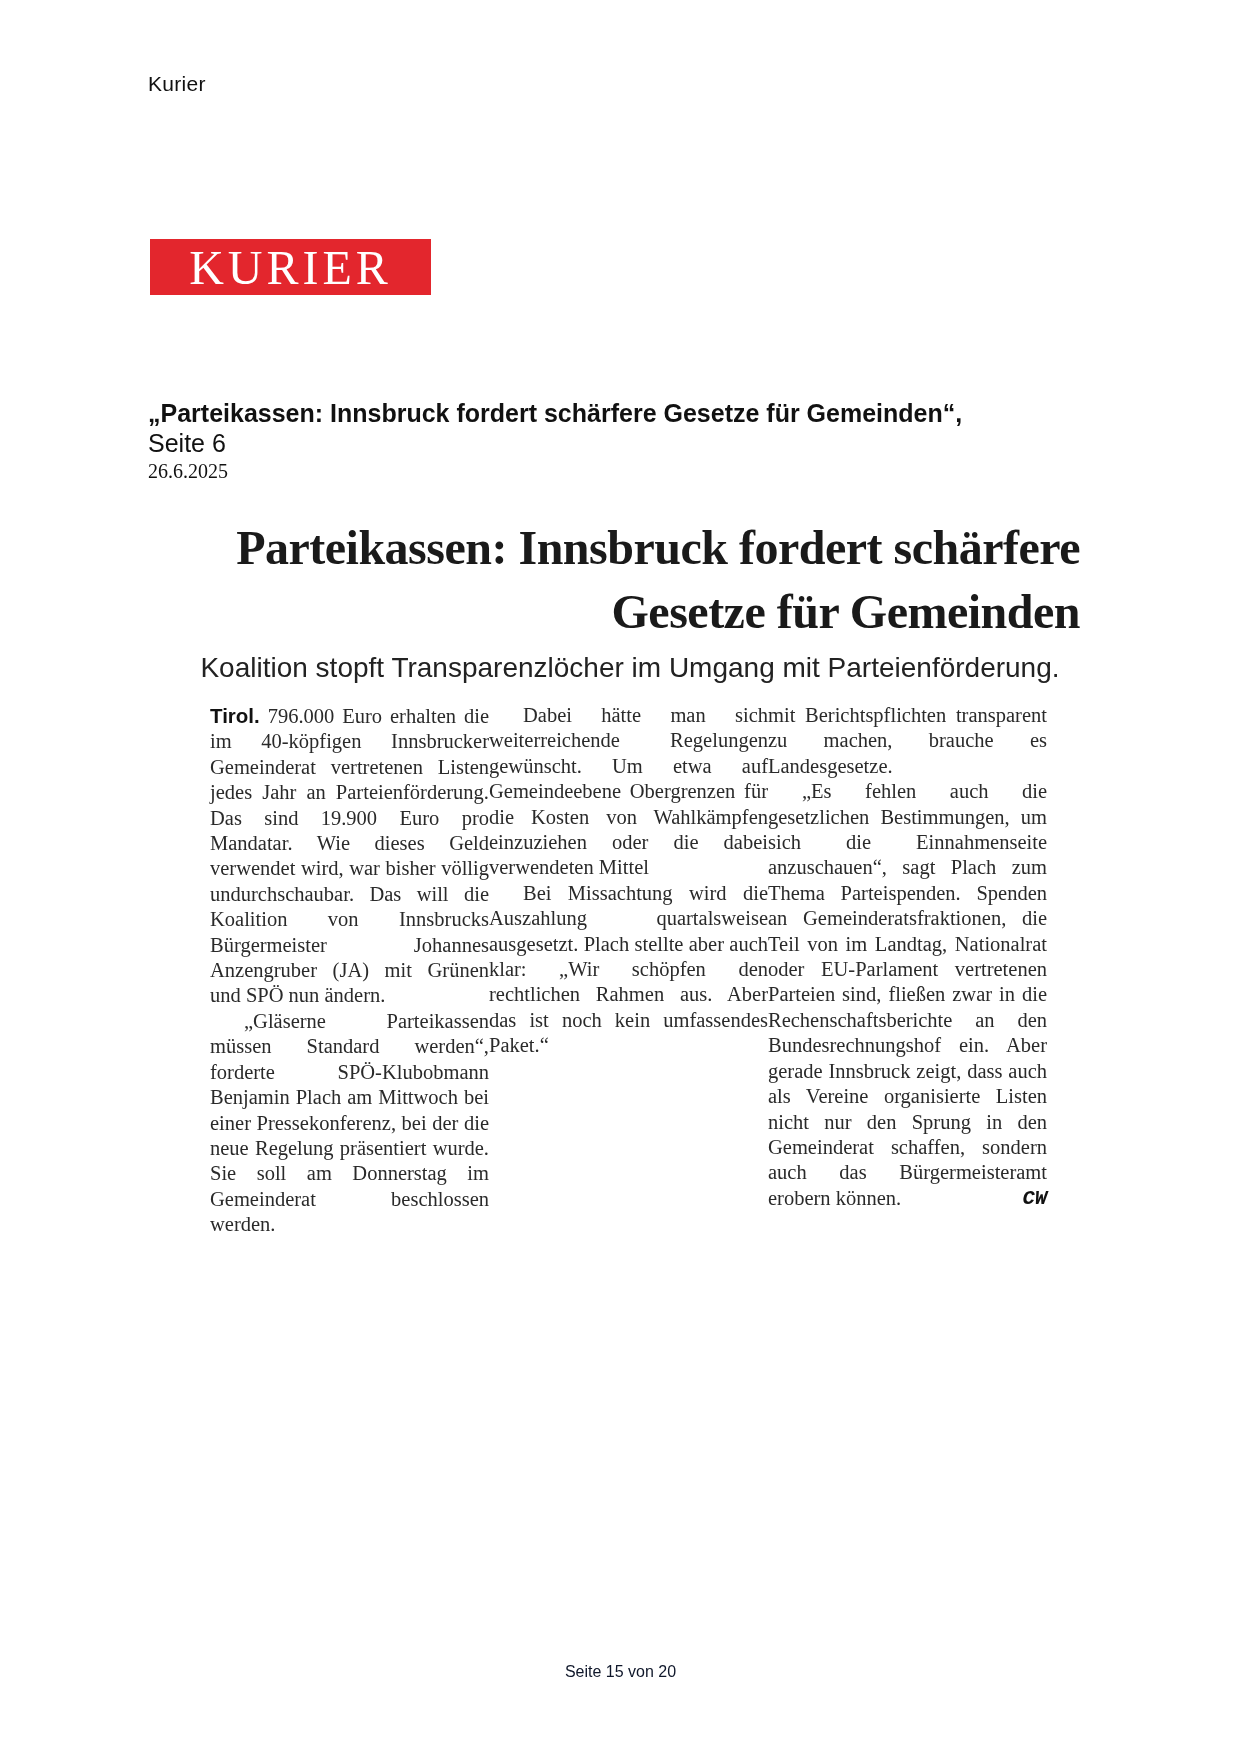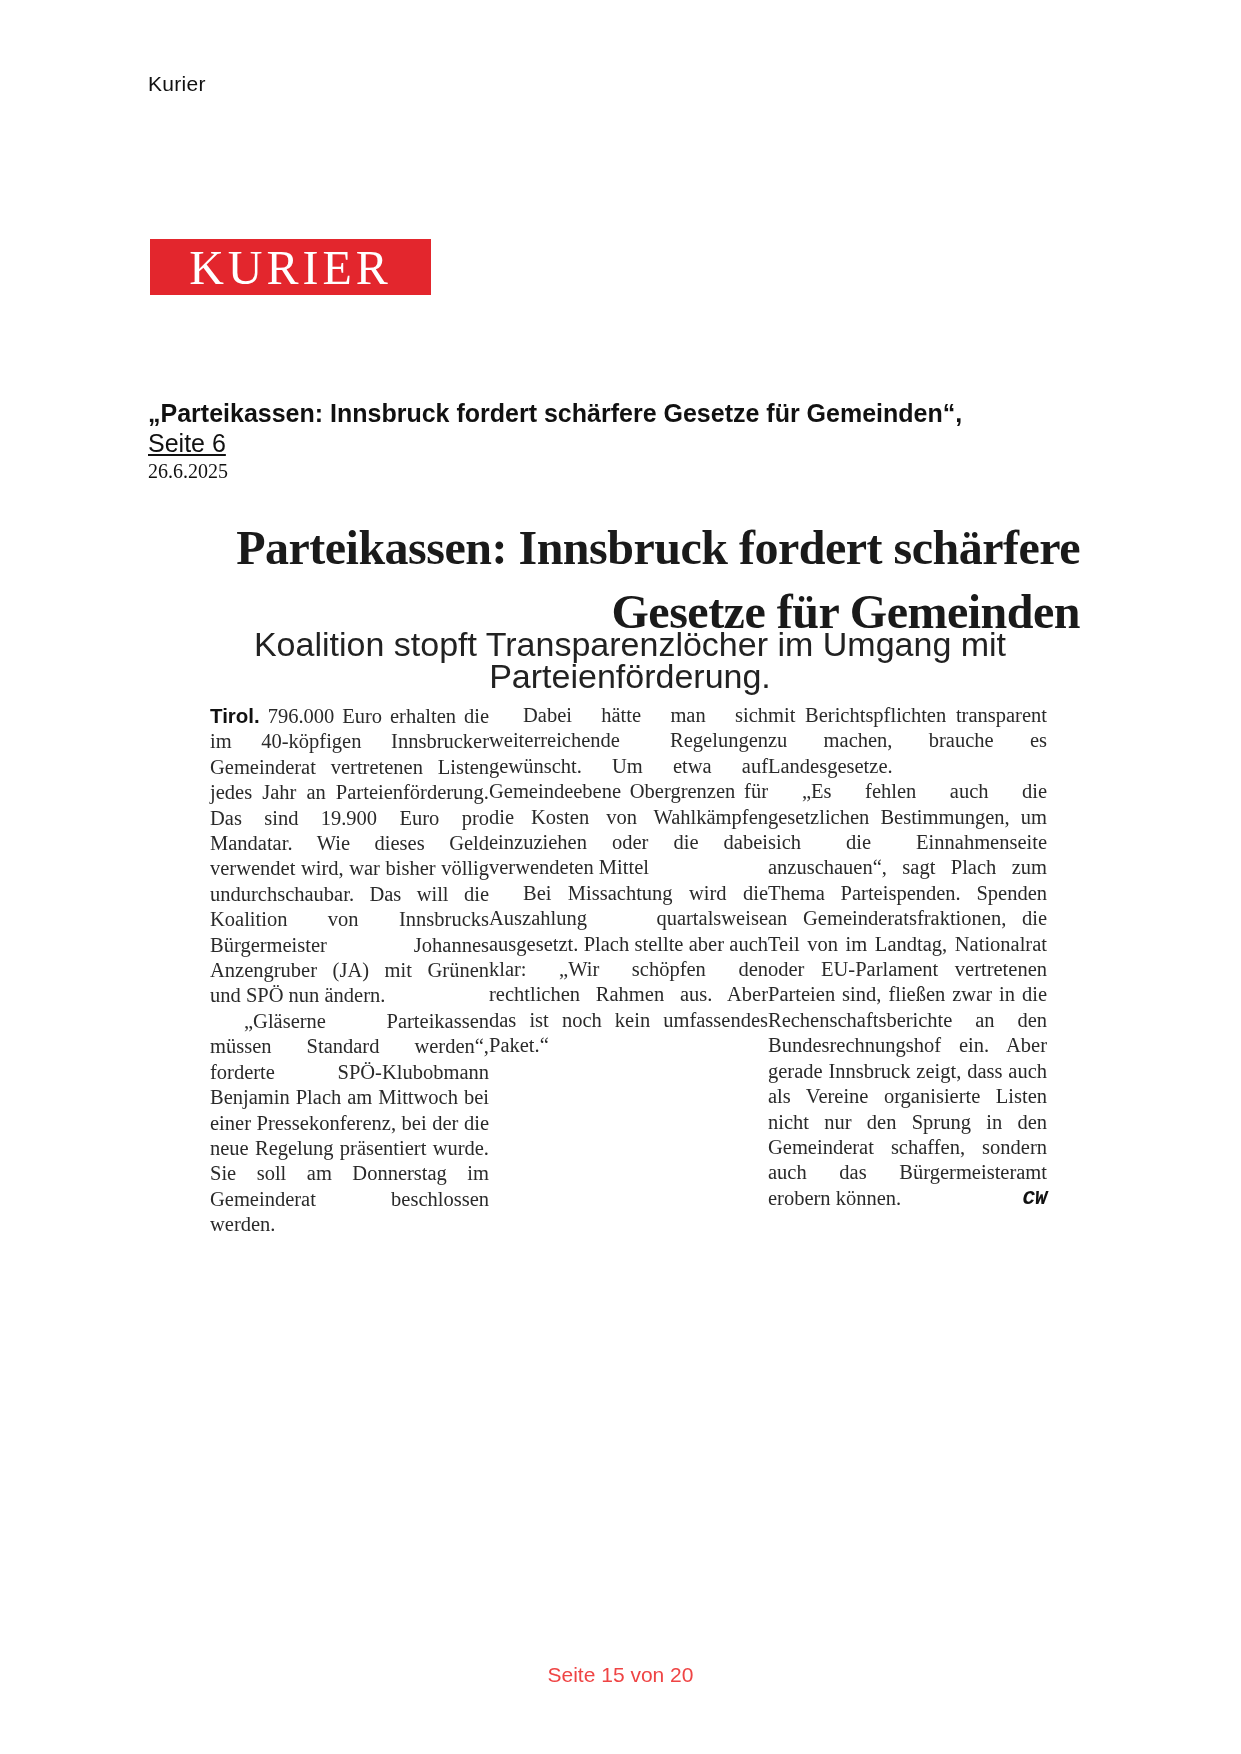--- a/index.html
+++ b/index.html
@@ -8,36 +8,36 @@
   .serif { font-family: "Liberation Serif", serif; }
 
   .source-label { position: absolute; left: 148px; top: 72px; font-size: 21px; color: #111; letter-spacing: 0.3px; }
 
   .logo { position: absolute; left: 150px; top: 239px; width: 281px; height: 56px; background: #e3262d;
           display: flex; align-items: center; justify-content: center; }
   .logo span { color: #ffffff; font-size: 48px; letter-spacing: 4px; line-height: 1; padding-top: 2px; }
 
   .meta { position: absolute; left: 148px; top: 378px; }
   .meta .title { font-size: 25px; font-weight: bold; line-height: 30px; margin-top: 20px; }
-  .meta .page { font-size: 25px; line-height: 30px; text-decoration: underline; }
+  .meta .page { font-size: 25px; line-height: 30px; }
   .meta .date { font-size: 20px; line-height: 26px; font-family: Liberation Serif, serif; }
 
   .headline { position: absolute; left: 180px; width: 900px; top: 516px; text-align: right;
               font-size: 48px; font-weight: bold; line-height: 64px; letter-spacing: -0.5px; color: #1a1a1a; }
-  .subhead { position: absolute; left: 180px; width: 900px; top: 628px; text-align: center;
-             font-size: 34px; line-height: 32px; color: #222; }
+  .subhead { position: absolute; left: 180px; width: 900px; top: 652px; text-align: center;
+             font-size: 28px; line-height: 32px; color: #222; }
 
   .columns { position: absolute; top: 703px; left: 183px; width: 891px; display: flex; justify-content: center; }
   .col { width: 279px; font-size: 20.5px; line-height: 25.4px; color: #2a2a2a; text-align: justify; hyphens: manual; }
   .col p { margin: 0; }
   .col p.indent { text-indent: 34px; }
   .dateline { font-family: "Liberation Sans", sans-serif; font-weight: bold; color: #111; }
   .author { float: right; font-family: Liberation Mono, monospace; font-weight: bold; font-style: italic; color: #111; }
 
-  .footer { position: absolute; top: 1663px; left: 0; width: 1241px; text-align: center; font-size: 21px; color: #ef4444; }
+  .footer { position: absolute; top: 1663px; left: 0; width: 1241px; text-align: center; font-size: 16px; color: #0f172a; }
 </style>
 </head>
 <body>
 
 <div class="source-label sans">Kurier</div>
 
 <div class="logo">
   <span class="serif">KURIER</span>
 </div>
 

